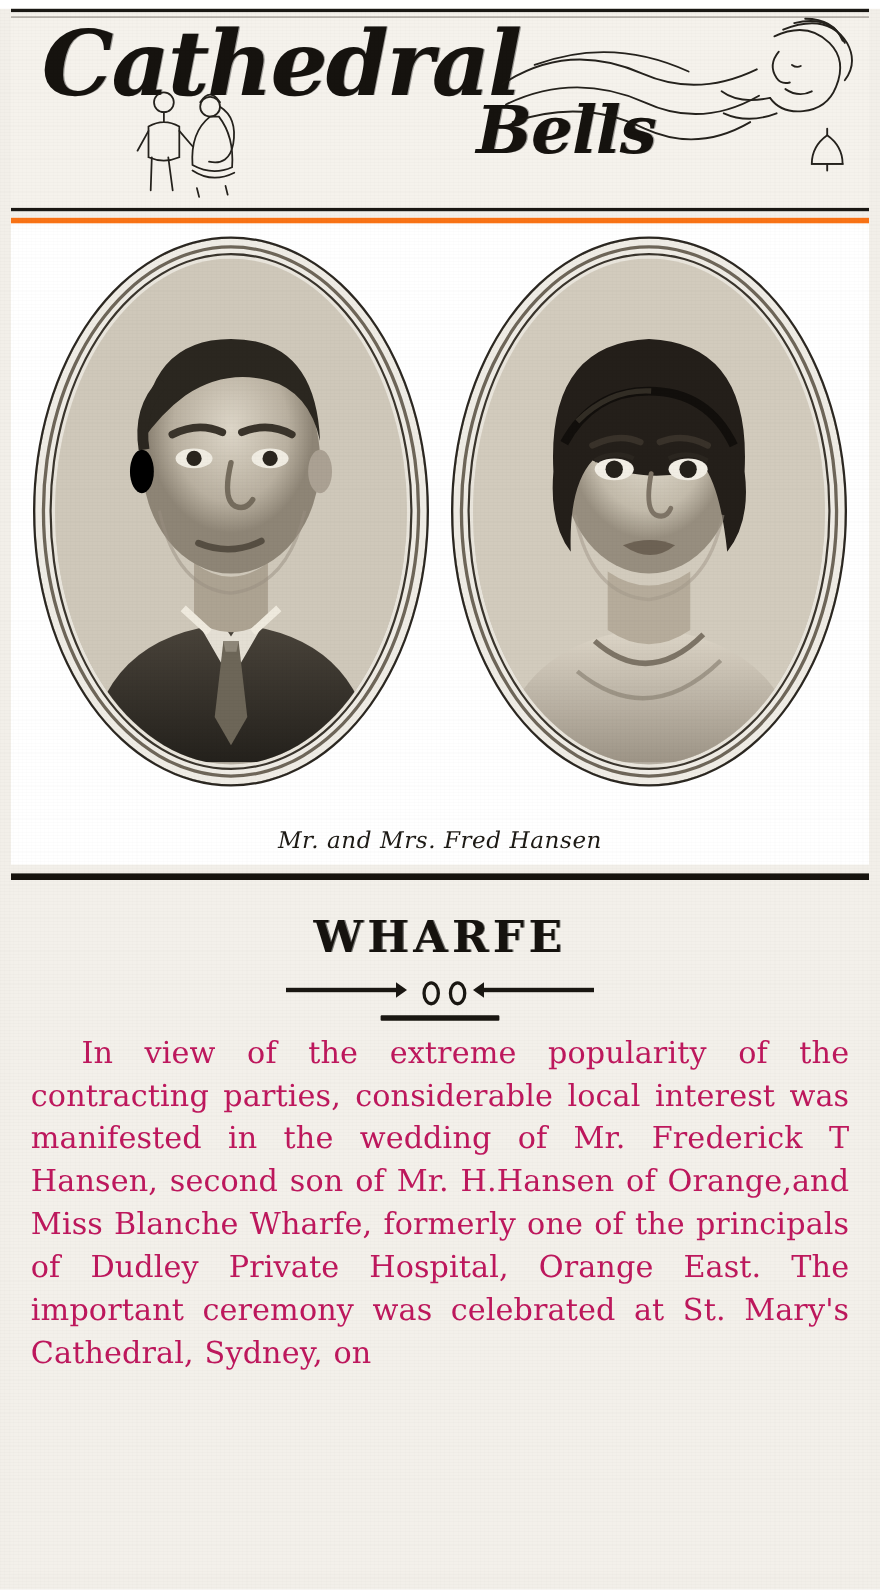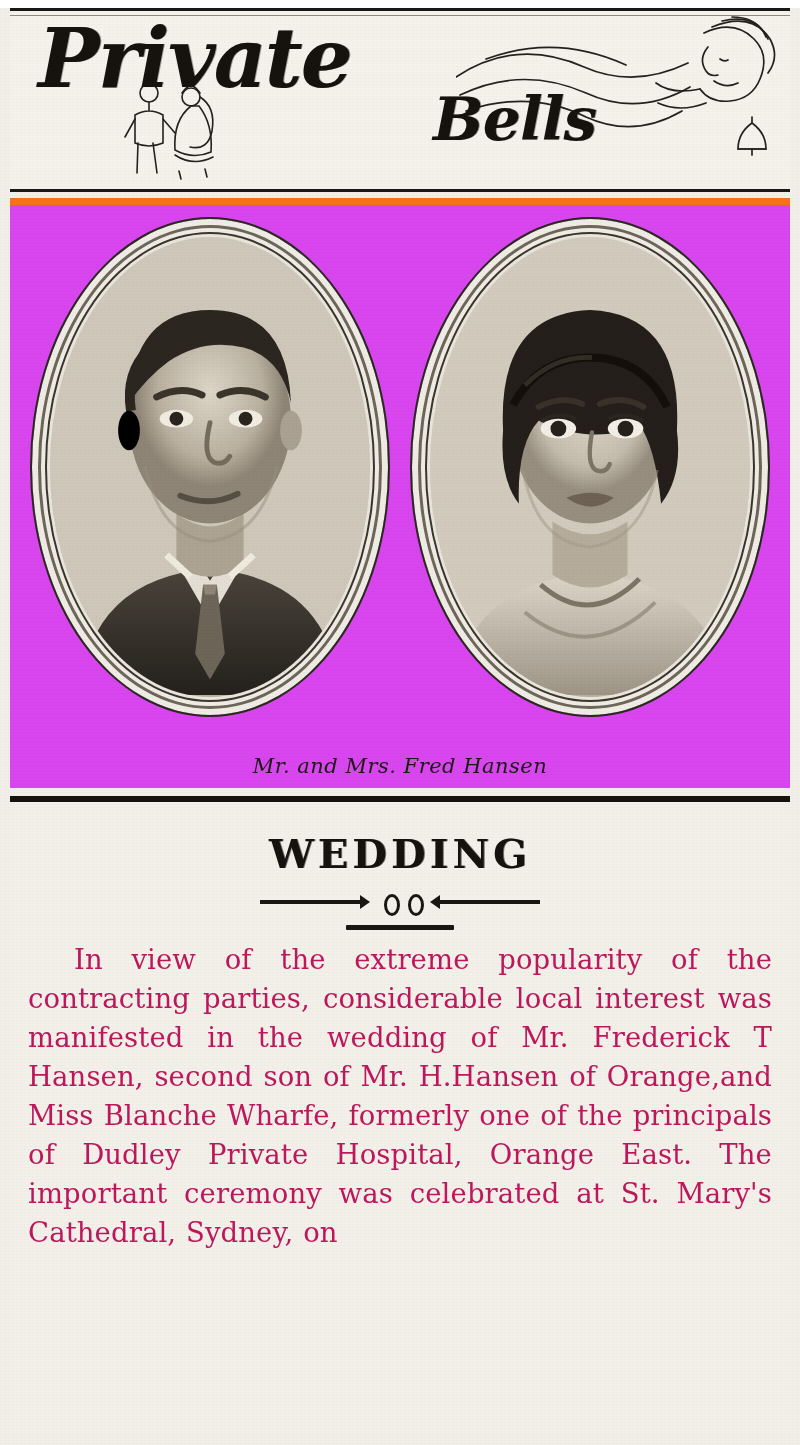--- a/index.html
+++ b/index.html
@@ -91,22 +91,22 @@
     width: 130px;
     height: 115px;
     opacity: .95;
   }
 
   
   .photo-panel {
     position: relative;
     margin: 6px 10px 0 10px;
     height: 583px;
-    background: #d946ef;
-    border-top: 7px solid #f97316;
+    background: #ffffff;
+    border-top: 5px solid #f97316;
   }
   .portraits {
     position: absolute;
     top: 12px;
     left: 0;
     right: 0;
     height: 510px;
   }
   .portrait {
     position: absolute;
@@ -251,21 +251,21 @@
   }
 </style>
 </head>
 <body>
 
 <div class="page">
 
   <div class="masthead">
     <div class="rule-inner-top"></div>
 
-    <div class="mast-word-1">Private</div>
+    <div class="mast-word-1">Cathedral</div>
     <div class="mast-word-2">Bells</div>
 
     <svg class="mast-art-left" viewBox="0 0 130 115">
       <g fill="none" stroke="#1a1712" stroke-width="1.6" stroke-linecap="round">
 
         <circle cx="44" cy="22" r="9"></circle>
         <path d="M44 31 L44 40 M30 44 q14 -8 28 0 L58 72 q-14 6 -28 0 Z"></path>
         <path d="M33 72 L32 102 M48 72 L52 102"></path>
         <path d="M30 48 L20 66 M58 48 L70 62"></path>
 
@@ -412,21 +412,21 @@
         </div>
       </div>
     </div>
 
     <div class="caption">Mr. and Mrs. Fred Hansen</div>
   </div>
 
   <div class="heavy-divider"></div>
 
   <div class="article">
-    <div class="head-wedding">WEDDING</div>
+    <div class="head-wedding">WHARFE</div>
 
     <div class="orn-rule">
       <div class="bar l"></div>
       <div class="tip l"></div>
       <div class="dot a"></div>
       <div class="dot b"></div>
       <div class="tip r"></div>
       <div class="bar r"></div>
     </div>
 

